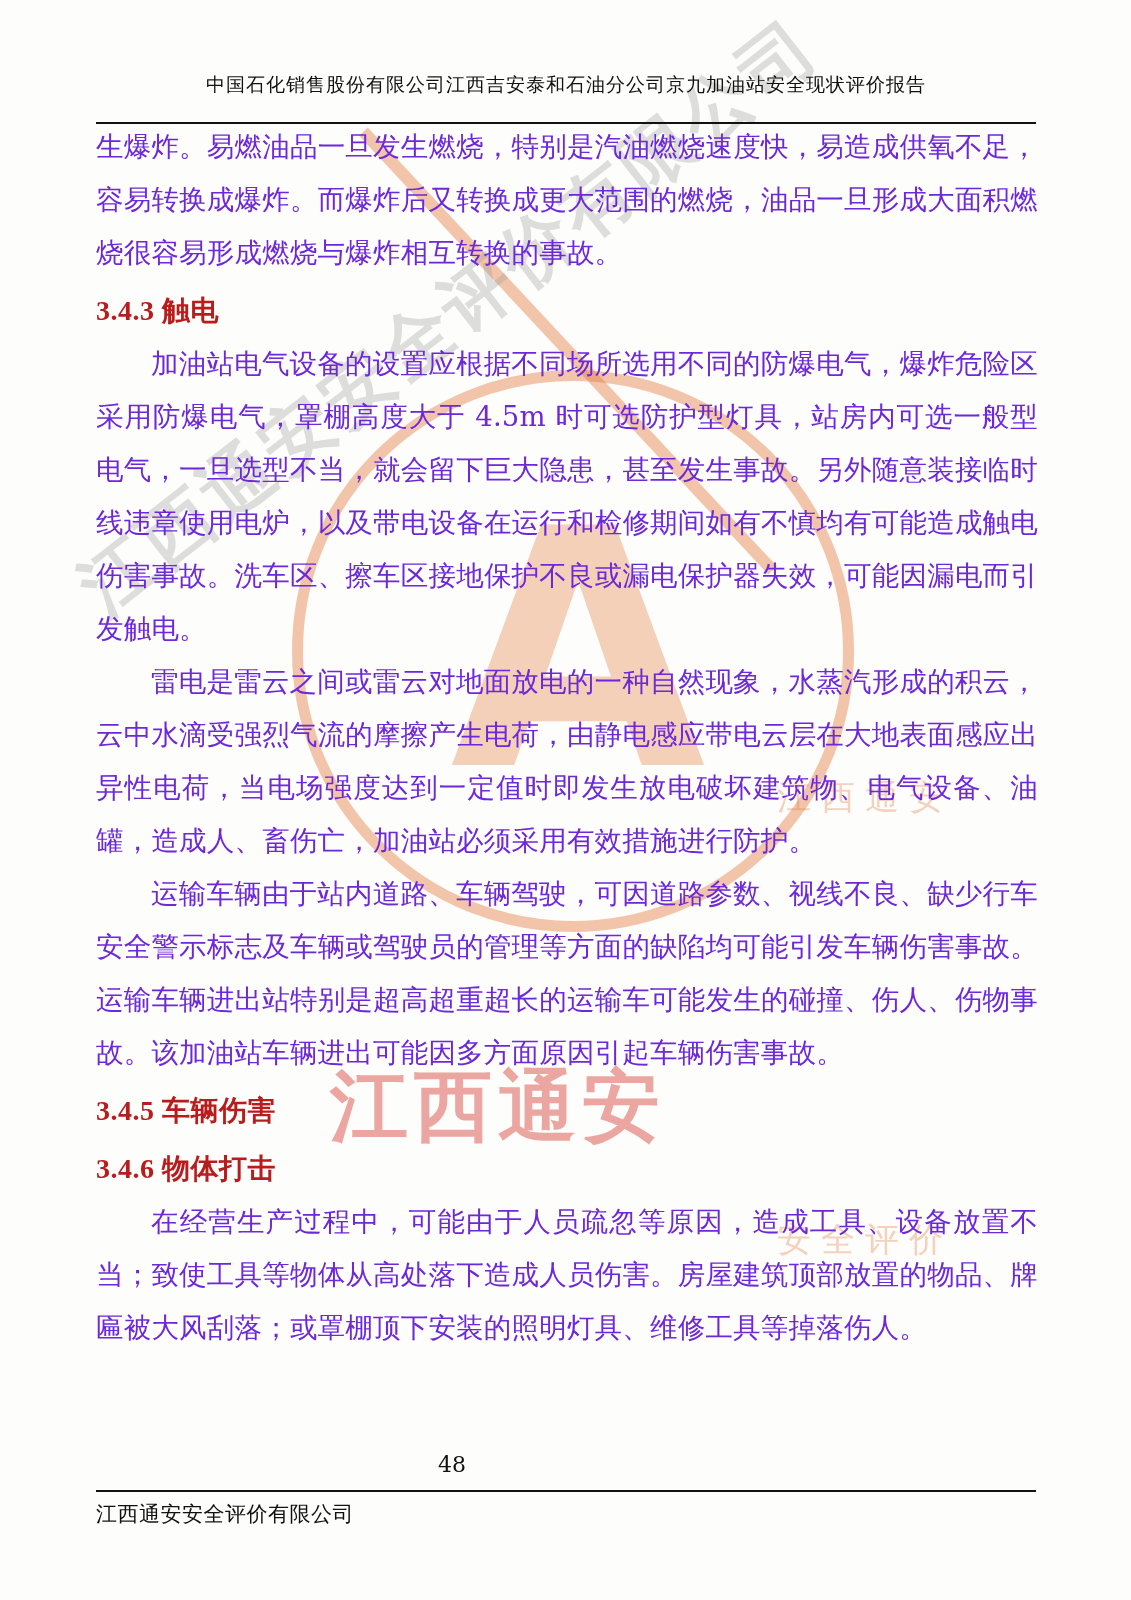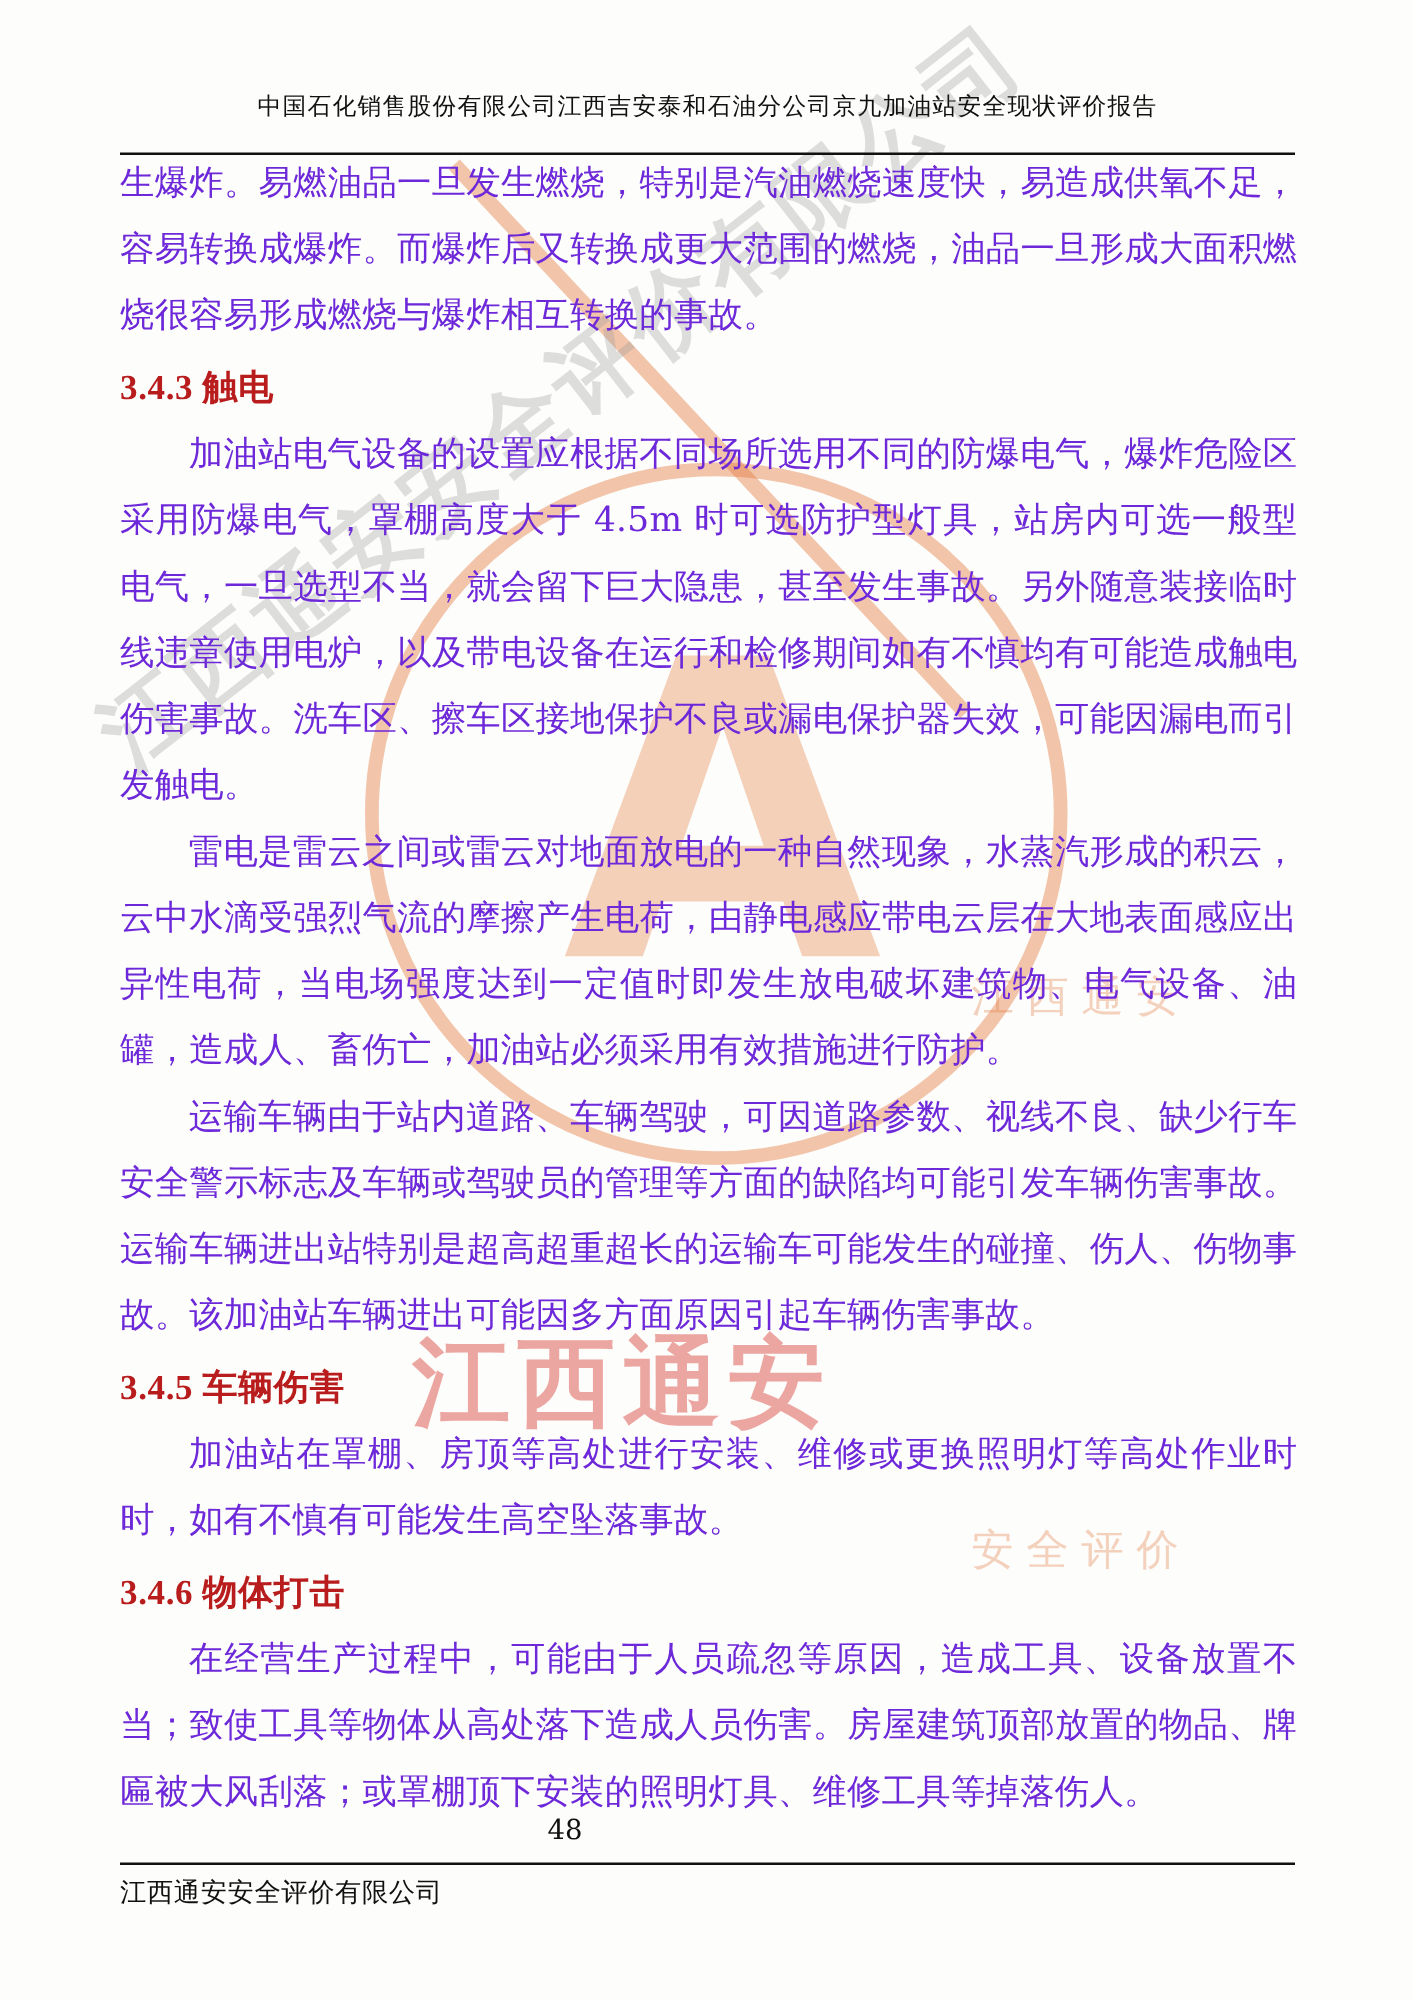--- a/index.html
+++ b/index.html
@@ -227,21 +227,20 @@
 
     <p class="para indent">加油站电气设备的设置应根据不同场所选用不同的防爆电气，爆炸危险区采用防爆电气，罩棚高度大于 4.5m 时可选防护型灯具，站房内可选一般型电气，一旦选型不当，就会留下巨大隐患，甚至发生事故。另外随意装接临时线违章使用电炉，以及带电设备在运行和检修期间如有不慎均有可能造成触电伤害事故。洗车区、擦车区接地保护不良或漏电保护器失效，可能因漏电而引发触电。</p>
 
     <p class="para indent">雷电是雷云之间或雷云对地面放电的一种自然现象，水蒸汽形成的积云，云中水滴受强烈气流的摩擦产生电荷，由静电感应带电云层在大地表面感应出异性电荷，当电场强度达到一定值时即发生放电破坏建筑物、电气设备、油罐，造成人、畜伤亡，加油站必须采用有效措施进行防护。</p>
 
 
     <p class="para indent">运输车辆由于站内道路、车辆驾驶，可因道路参数、视线不良、缺少行车安全警示标志及车辆或驾驶员的管理等方面的缺陷均可能引发车辆伤害事故。运输车辆进出站特别是超高超重超长的运输车可能发生的碰撞、伤人、伤物事故。该加油站车辆进出可能因多方面原因引起车辆伤害事故。</p>
 
     <h2 class="heading">3.4.5 车辆伤害</h2>
 
-    <p class="para indent">加油站在罩棚、房顶等高处进行安装、维修或更换照明灯等高处作业时时，如有不慎有可能发生高空坠落事故。</p>
 
     <h2 class="heading">3.4.6 物体打击</h2>
 
     <p class="para indent">在经营生产过程中，可能由于人员疏忽等原因，造成工具、设备放置不当；致使工具等物体从高处落下造成人员伤害。房屋建筑顶部放置的物品、牌匾被大风刮落；或罩棚顶下安装的照明灯具、维修工具等掉落伤人。</p>
 
   </div>
 
   <div class="page-number">48</div>
 
   <div class="footer">

